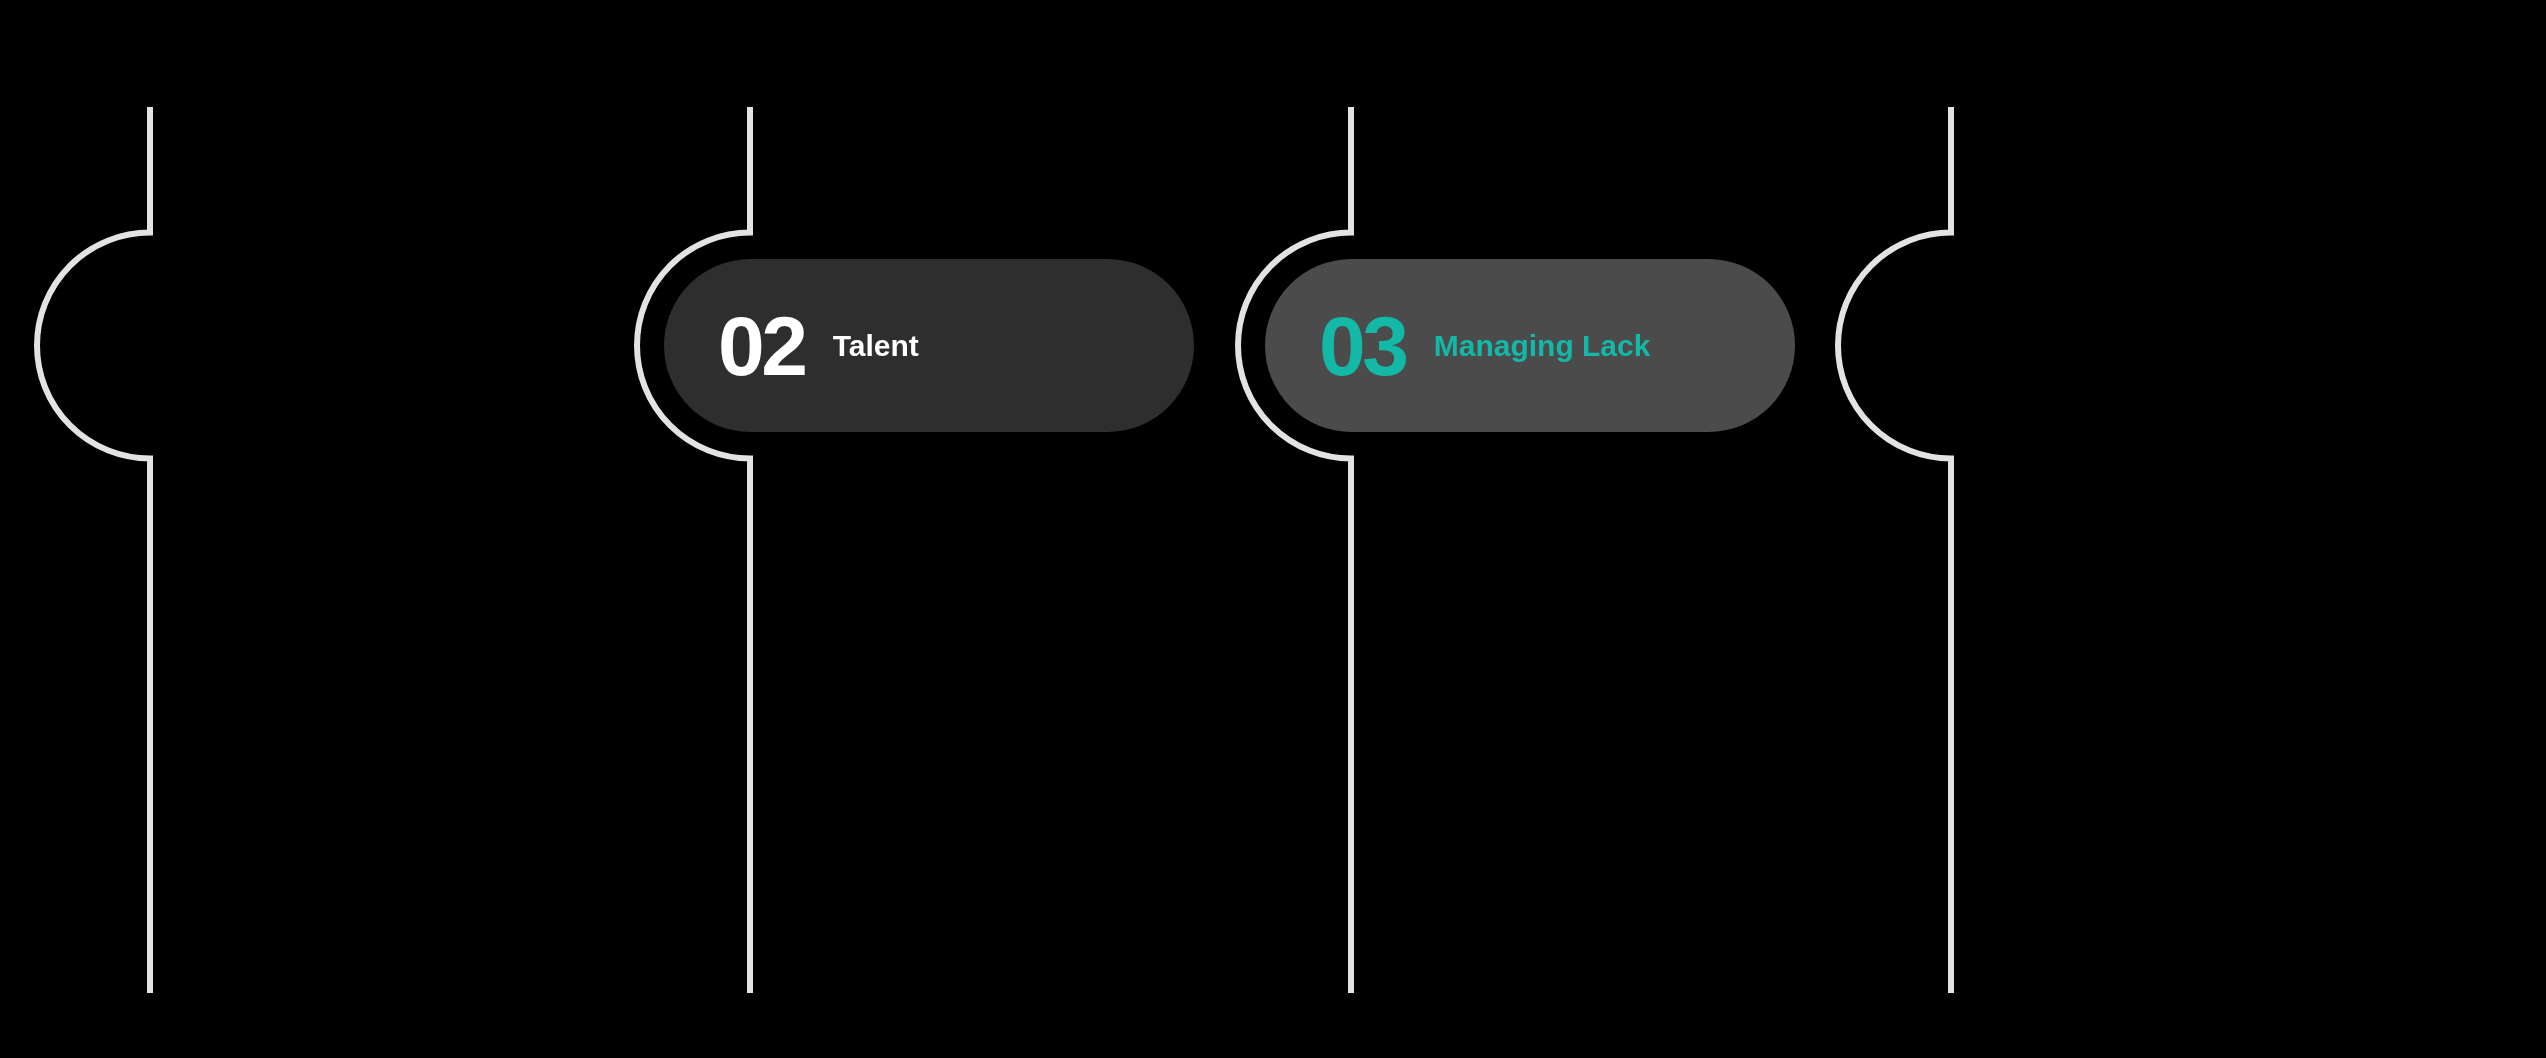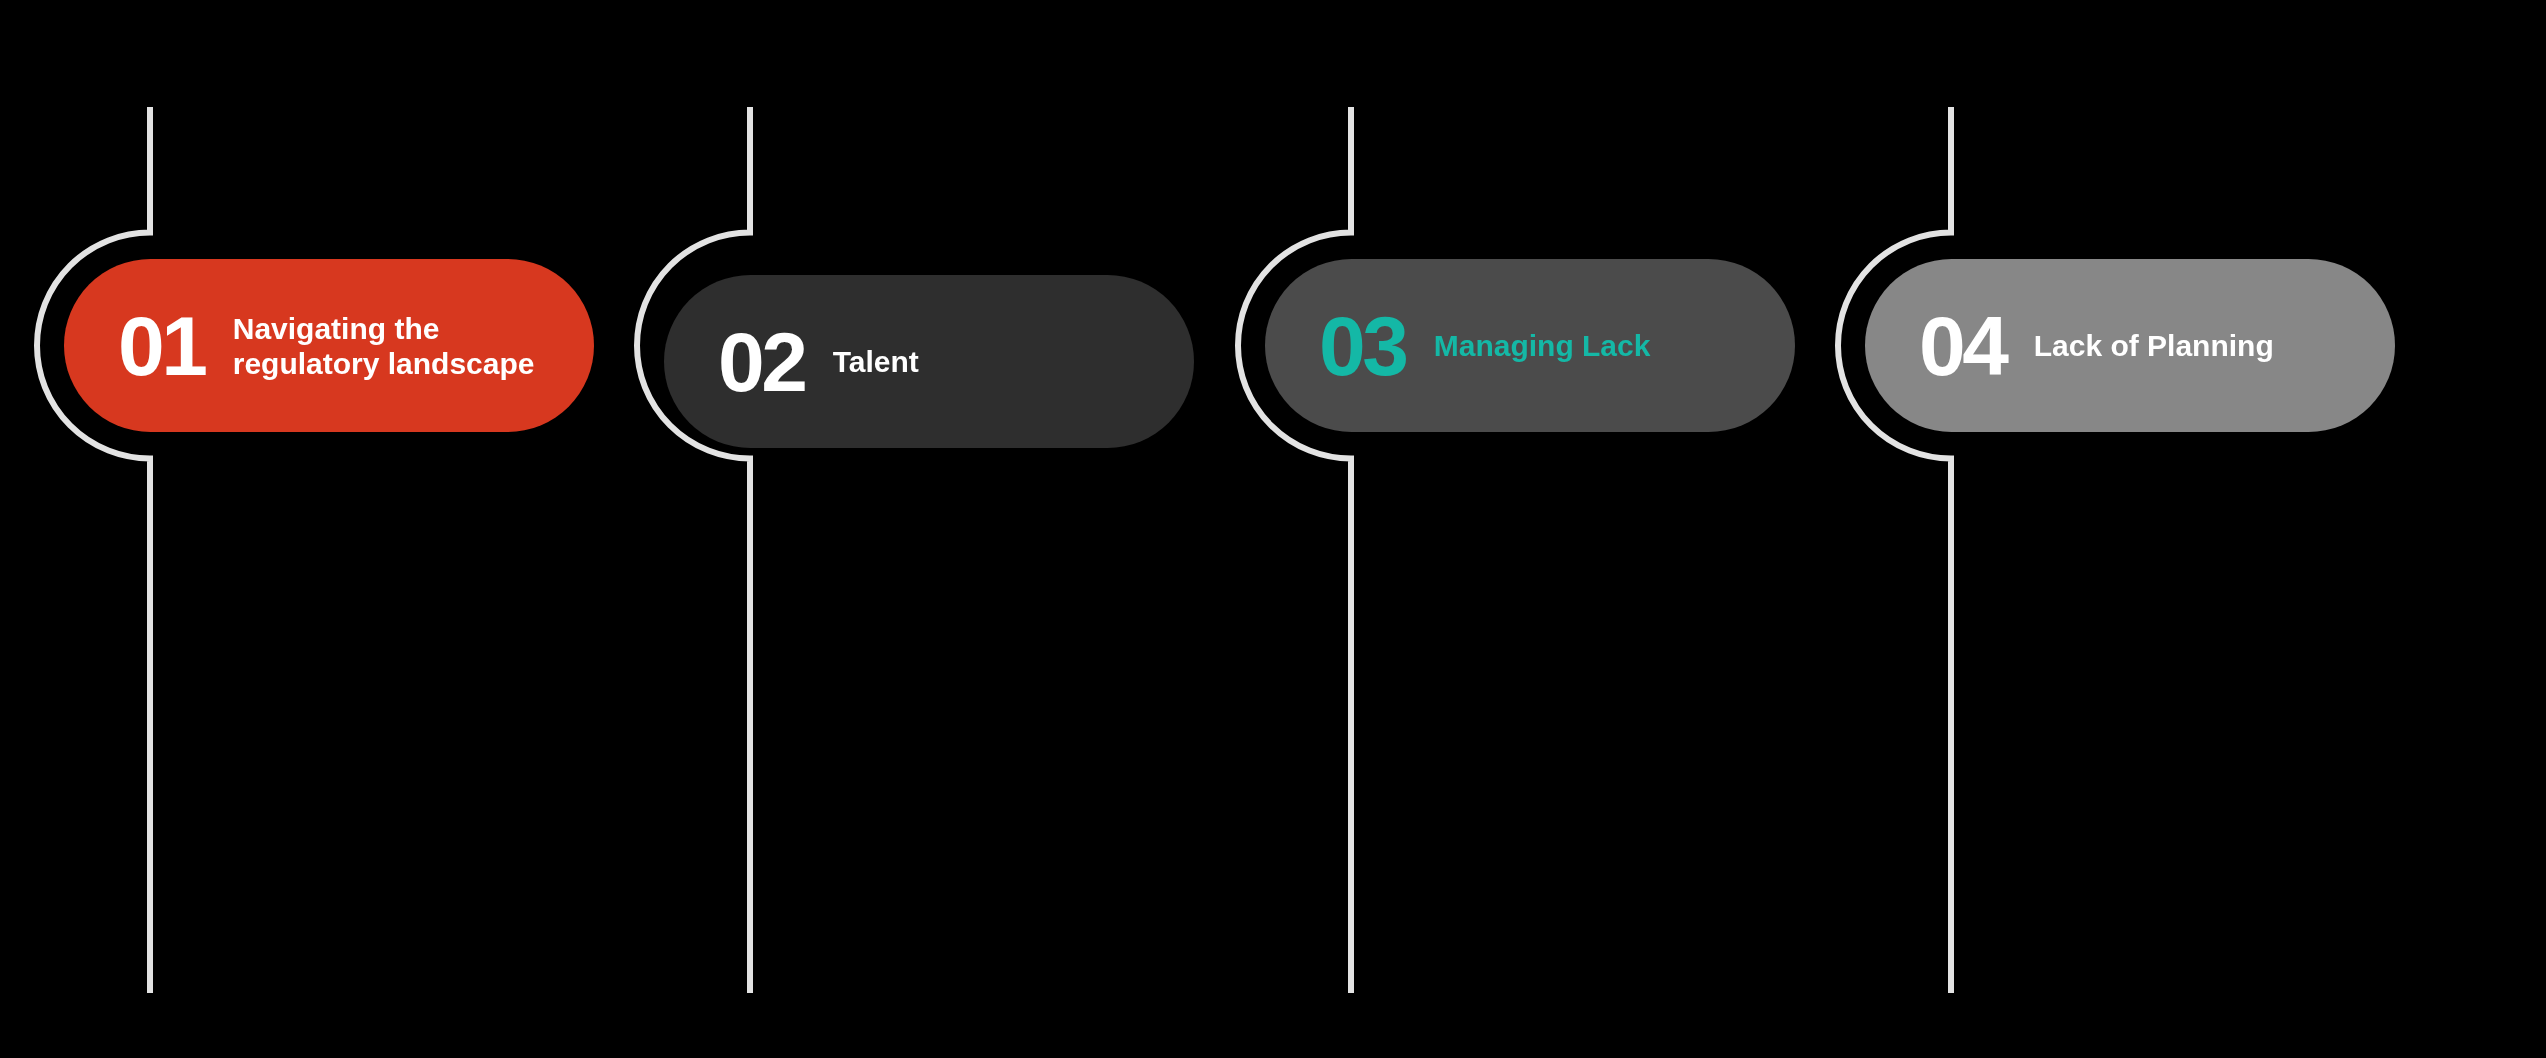--- a/index.html
+++ b/index.html
@@ -62,33 +62,25 @@
 
 <div class="canvas" style="background-color: rgb(0, 0, 0);">
 
   <svg class="connector-svg" viewBox="0 0 2546 1058" xmlns="http://www.w3.org/2000/svg">
     <path d="M 150 107 V 232.5 A 113 113 0 0 0 150 458.5 V 993" style="stroke: rgb(227, 227, 227);"></path>
     <path d="M 750 107 V 232.5 A 113 113 0 0 0 750 458.5 V 993" style="stroke: rgb(227, 227, 227);"></path>
     <path d="M 1351 107 V 232.5 A 113 113 0 0 0 1351 458.5 V 993" style="stroke: rgb(227, 227, 227);"></path>
     <path d="M 1951 107 V 232.5 A 113 113 0 0 0 1951 458.5 V 993" style="stroke: rgb(227, 227, 227);"></path>
   </svg>
 
-  <div class="pill pill-1" style="background-color: rgb(215, 56, 31); color: rgb(255, 255, 255);">
-    <span class="step-number">01</span>
-    <span class="step-label">Navigating the regulatory landscape</span>
-  </div>
 
-  <div class="pill pill-2" style="background-color: rgb(46, 46, 46); color: rgb(255, 255, 255); margin-top: 16px;">
+  <div class="pill pill-2" style="background-color: rgb(46, 46, 46); color: rgb(255, 255, 255);">
     <span class="step-number">02</span>
     <span class="step-label">Talent</span>
   </div>
 
   <div class="pill pill-3" style="background-color: rgb(75, 75, 75); color: #14b8a6;">
     <span class="step-number">03</span>
     <span class="step-label">Managing Lack</span>
   </div>
 
-  <div class="pill pill-4" style="background-color: rgb(135, 135, 135); color: rgb(255, 255, 255);">
-    <span class="step-number">04</span>
-    <span class="step-label">Lack of Planning</span>
-  </div>
 
 </div>
 
 </body></html>

